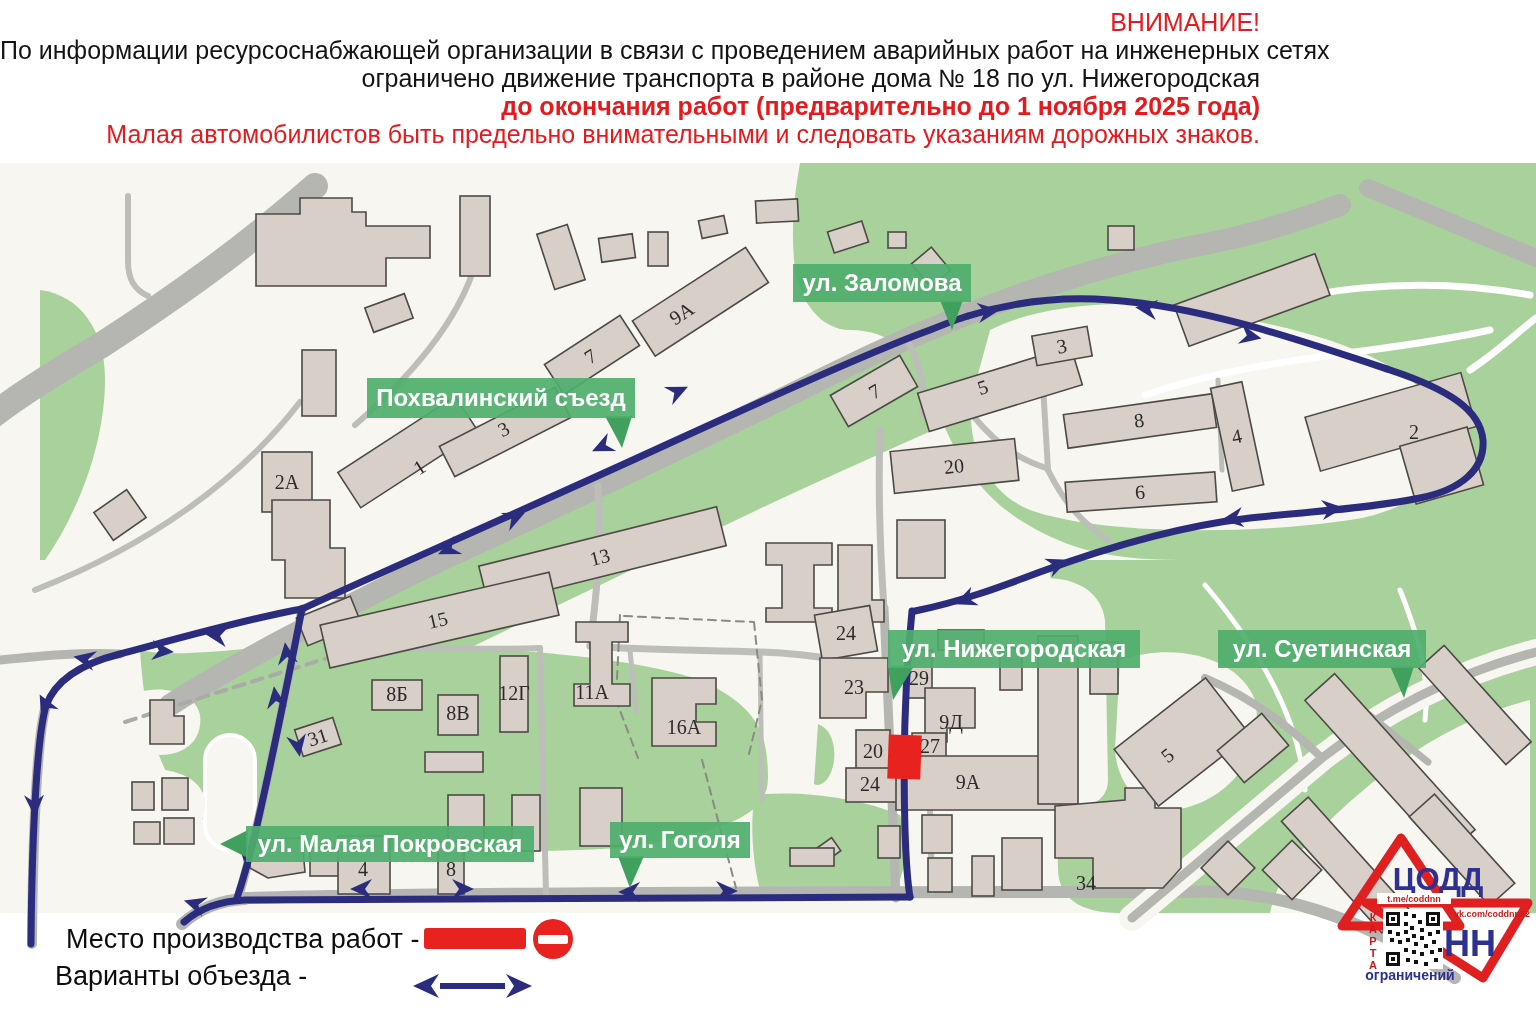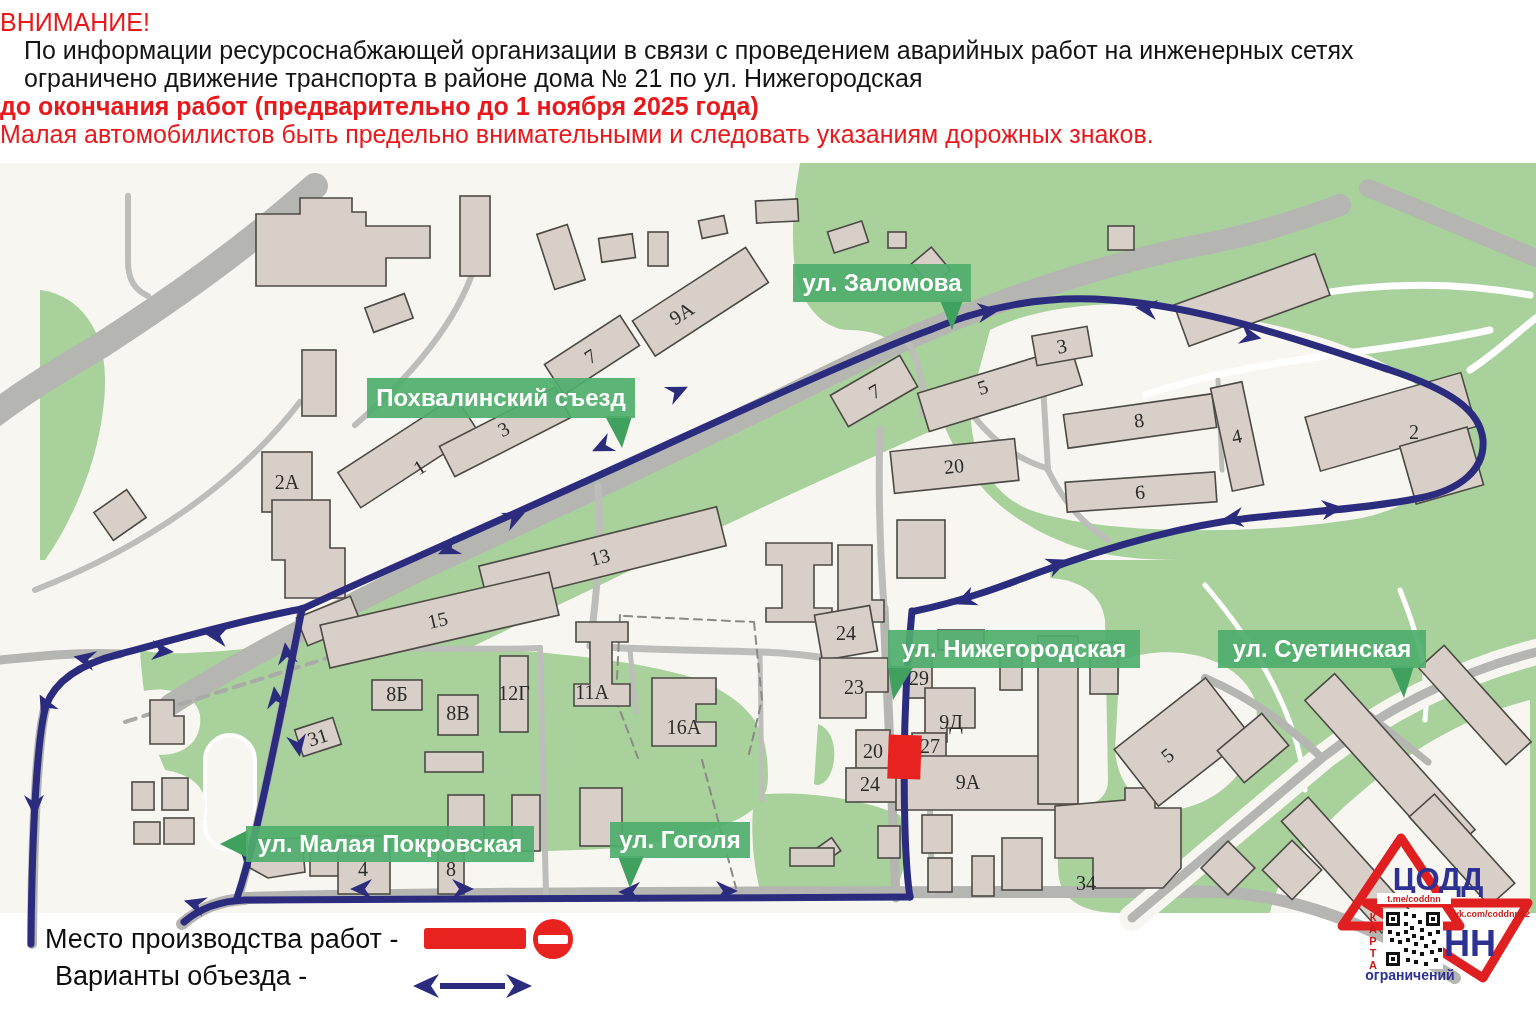--- a/index.html
+++ b/index.html
@@ -1,23 +1,23 @@
 <!DOCTYPE html>
 <html><head>
 <meta charset="utf-8">
 <style>
   html,body{margin:0;padding:0;}
   body{
     width:1536px;height:1017px;position:relative;overflow:hidden;
     background:#ffffff;
     font-family:"Liberation Sans", sans-serif;
   }
-  .hdr{position:absolute;left:0;width:1260px;text-align:left;font-size:25px;line-height:28px;white-space:nowrap;}
+  .hdr{position:absolute;left:0;width:1260px;text-align:right;font-size:25px;line-height:28px;white-space:nowrap;}
   .hdr.red{color:#e8191d;}
-  .hdr.black{color:#141414;padding-left:24px;}
+  .hdr.black{color:#141414;}
   #map-svg{position:absolute;left:0;top:0;}
   .legend-text{position:absolute;font-size:27px;color:#0d0d0d;white-space:nowrap;}
   .karta-vertical{
     position:absolute;left:1367px;top:911px;height:60px;
     writing-mode:vertical-rl;text-orientation:upright;
     font-size:11px;font-weight:bold;color:#d01717;line-height:11px;letter-spacing:0px;
   }
   svg text{font-family:"Liberation Sans", sans-serif;}
   .bnum{font-family:"Liberation Serif", serif;font-size:20px;fill:#2b2b28;text-anchor:middle;}
   .badge-text{font-size:24px;font-weight:bold;fill:#ffffff;text-anchor:middle;}
@@ -379,20 +379,20 @@
         <rect x="1434" y="958" width="4" height="4"></rect>
       </g>
     </g>
     <text class="logo-blue" x="1470" y="956" font-size="36" text-anchor="middle">НН</text>
     <text class="logo-blue" x="1410" y="980" font-size="14" text-anchor="middle">ограничений</text>
   </g>
 </svg>
 
 <div class="hdr red" style="top:8px;">ВНИМАНИЕ!</div>
 <div class="hdr black" style="top:36px;">По информации ресурсоснабжающей организации в связи с проведением аварийных работ на инженерных сетях</div>
-<div class="hdr black" style="top:64px;">ограничено движение транспорта в районе дома № 21 по ул. Нижегородская</div>
+<div class="hdr black" style="top:64px;">ограничено движение транспорта в районе дома № 18 по ул. Нижегородская</div>
 <div class="hdr red" style="top:92px;font-weight:bold;">до окончания работ (предварительно до 1 ноября 2025 года)</div>
 <div class="hdr red" style="top:120px;">Малая автомобилистов быть предельно внимательными и следовать указаниям дорожных знаков.</div>
 
-<div class="legend-text" style="left:45px;top:924px;">Место производства работ -</div>
+<div class="legend-text" style="left:66px;top:924px;">Место производства работ -</div>
 <div class="legend-text" style="left:55px;top:961px;">Варианты объезда -</div>
 
 <div class="karta-vertical">КАРТА</div>
 
 </body></html>

